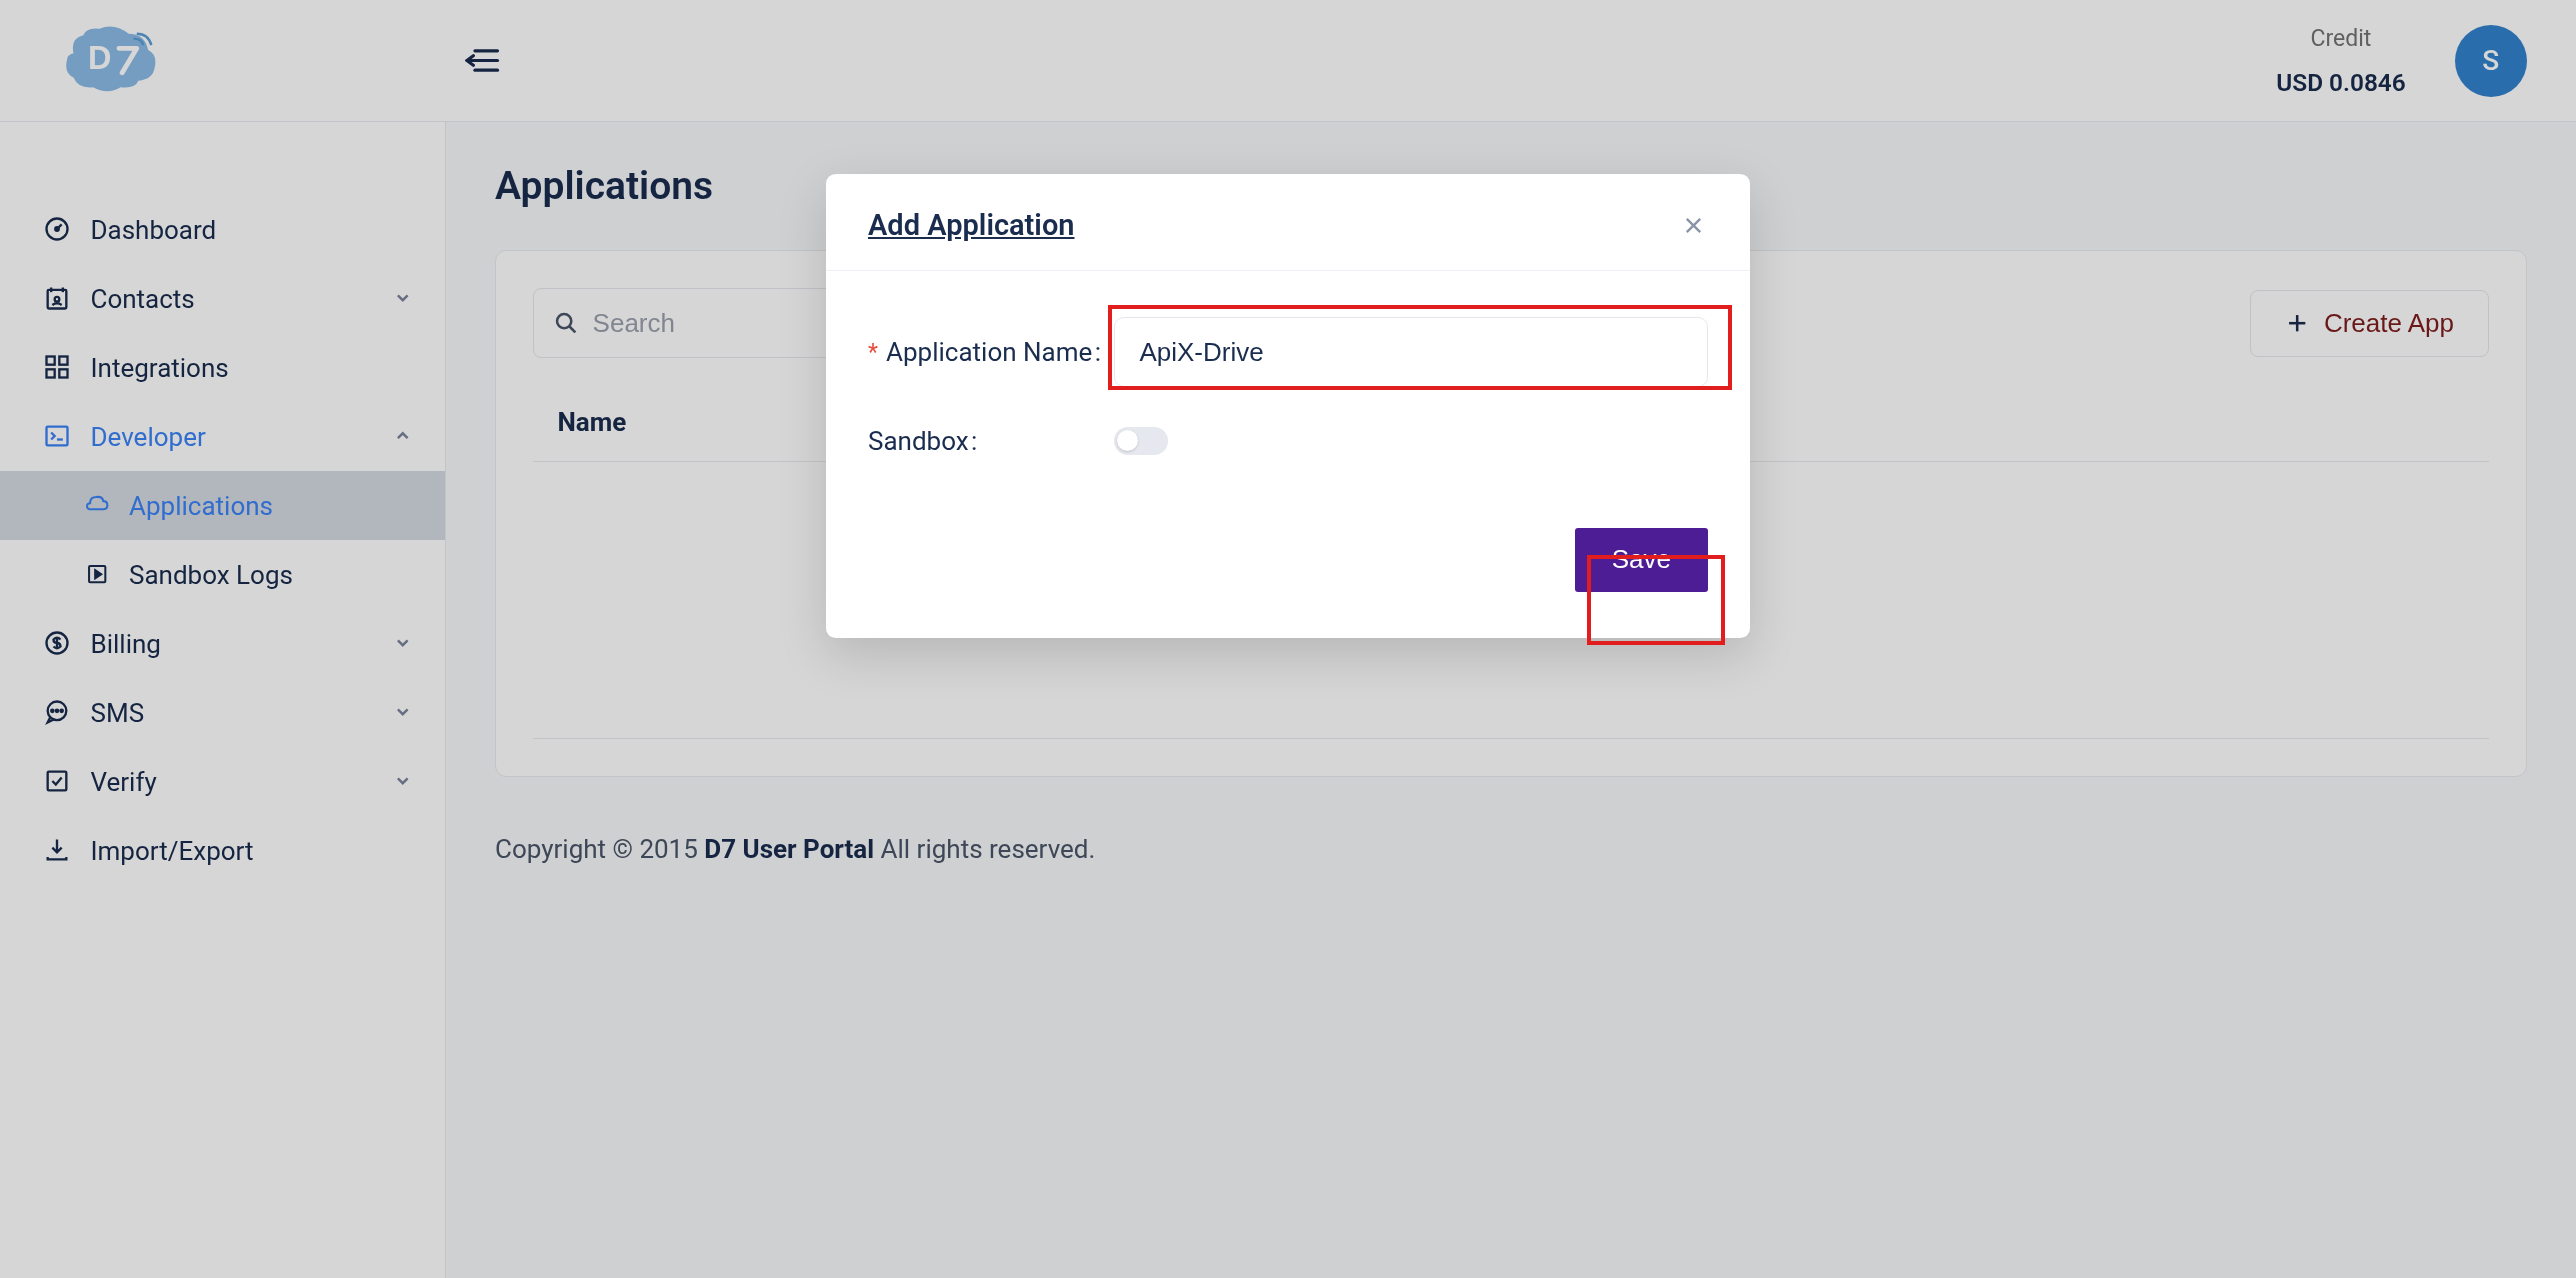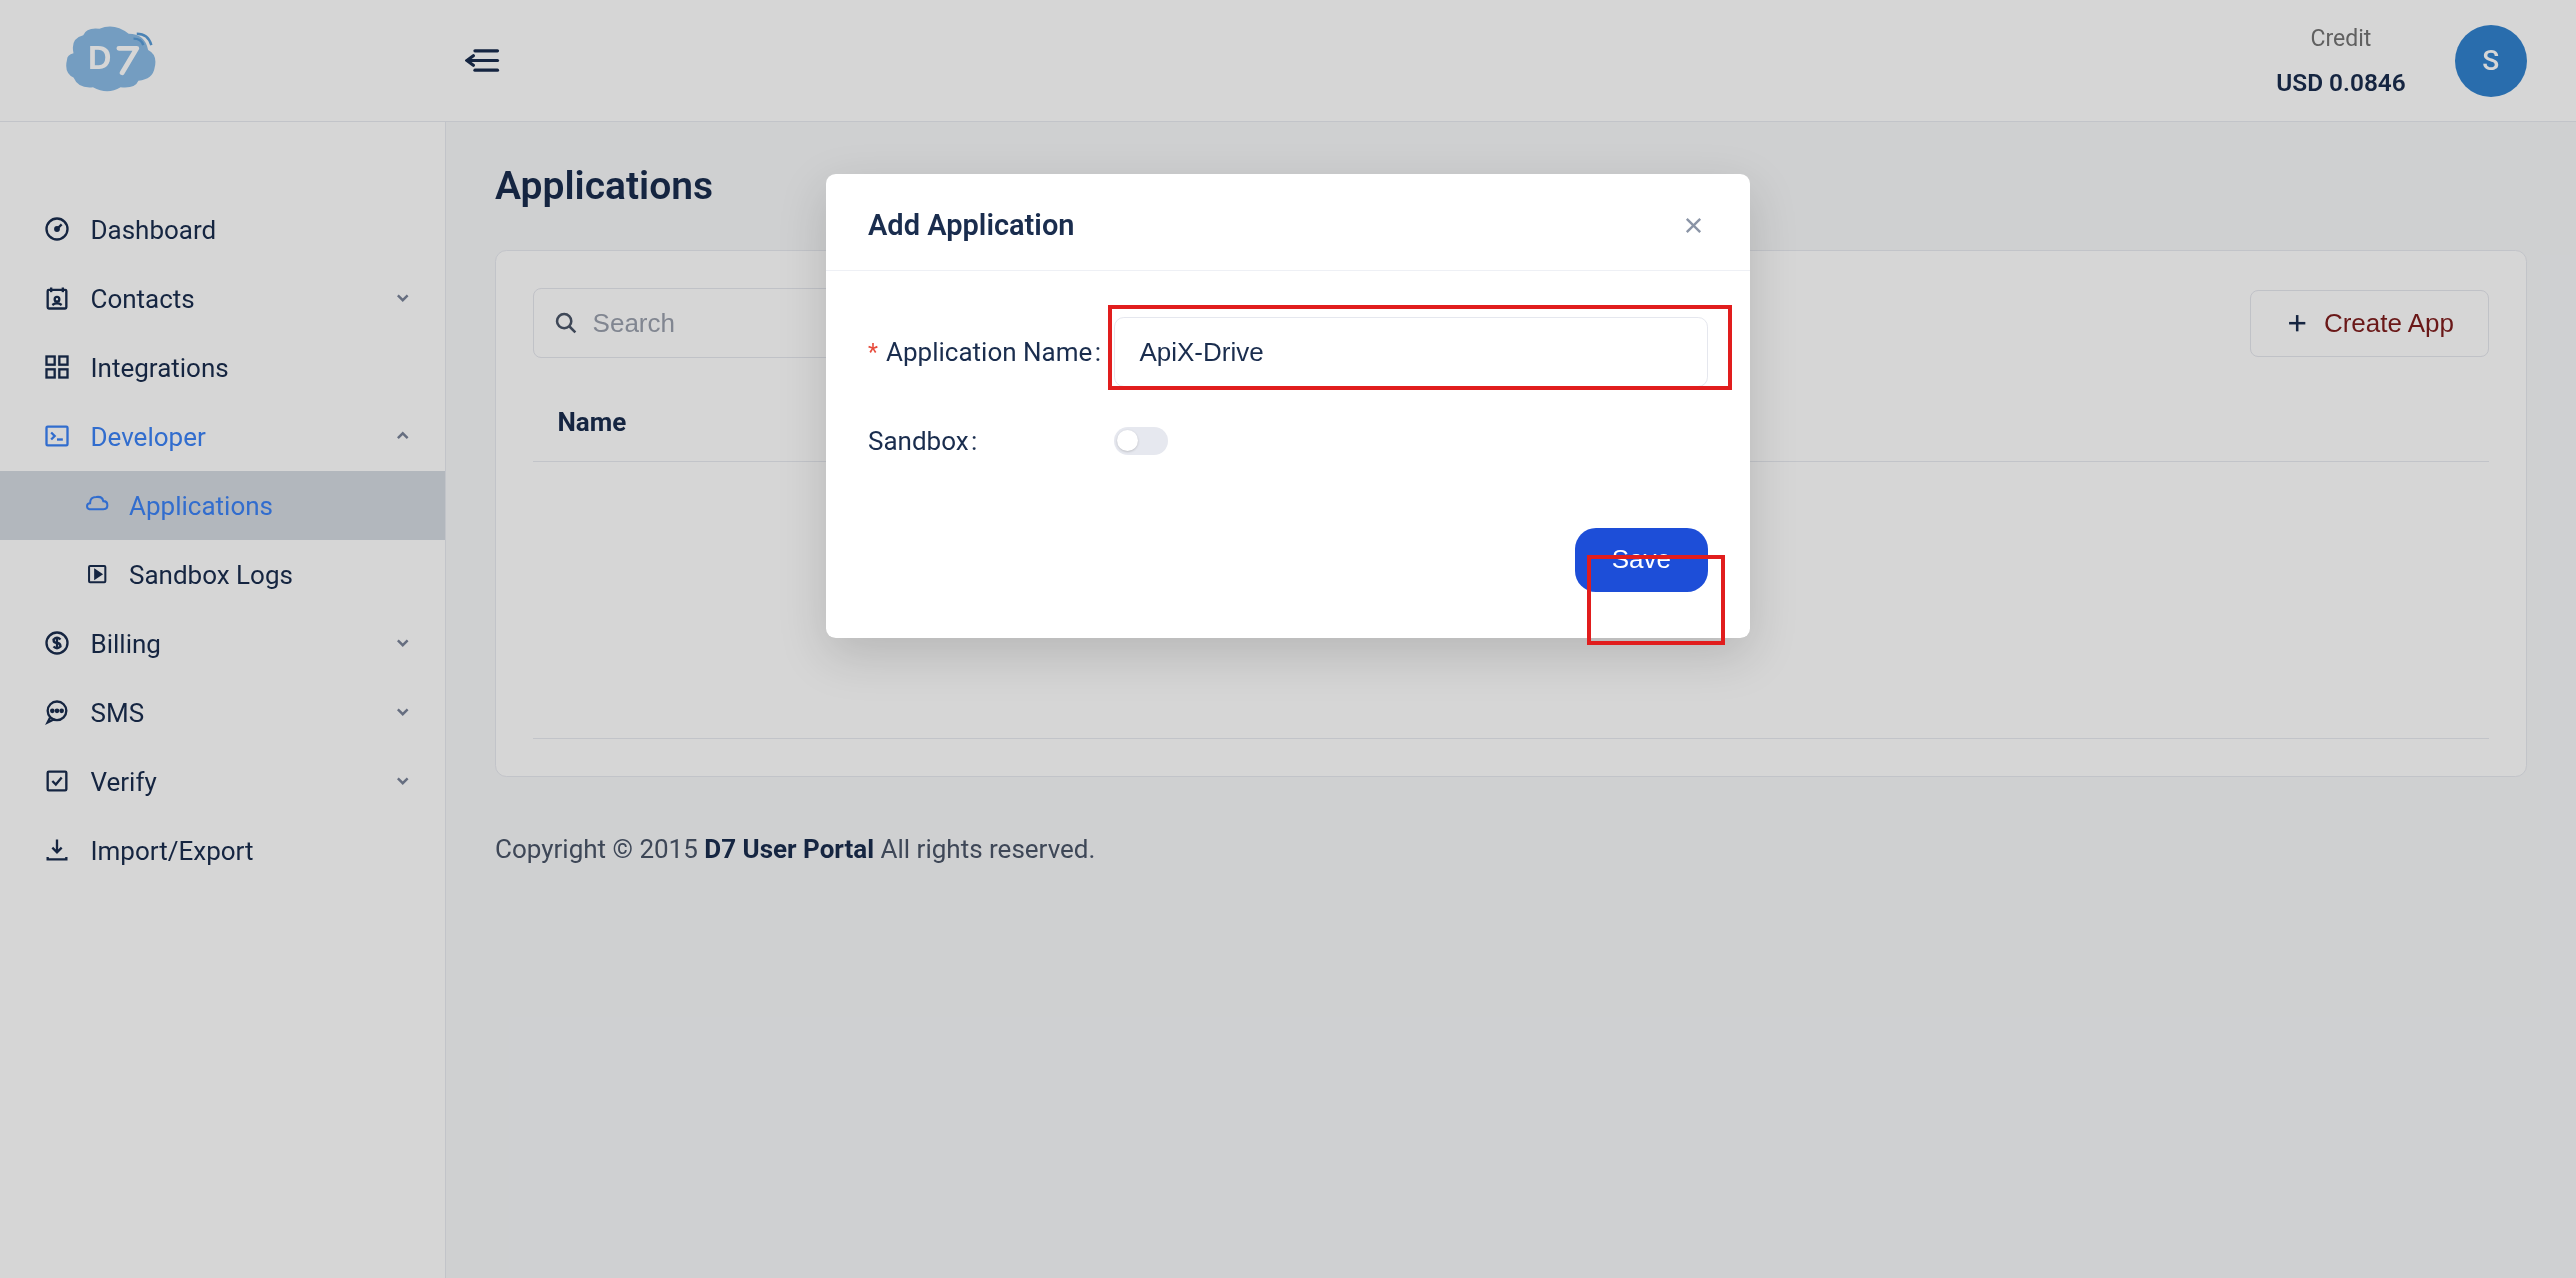--- a/index.html
+++ b/index.html
@@ -48,34 +48,34 @@
     .th.sandbox { flex: 1; }
     .th.actions { width: 228px; }
     .table-body { height: 277px; border-bottom: 1.6px solid #e8eaf0; }
     
     .footer { margin-top: 57px; font-size: 26px; color: #4a5568; }
     .footer .brand { font-weight: 700; color: #1a2d4e; }
     
     .overlay { position: absolute; inset: 0; background: rgba(0,0,0,0.16); display: flex; justify-content: center; z-index: 1000; }
     
     .modal { width: 924px; background: #fff; border-radius: 9.8px; margin-top: 174px; align-self: flex-start; box-shadow: 0 16.3px 49px rgba(0,0,0,0.15); }
-    .modal-header { padding: 34px 42px 28px 42px; border-bottom: 1.6px solid #eef0f5; display: flex; align-items: center; }
+    .modal-header { padding: 34px 42px 28px 42px; border-bottom: 1.6px solid #eef0f5; display: flex; align-items: center; text-decoration: underline; }
     .modal-title { font-size: 29px; font-weight: 600; color: #1a2d4e; }
     .modal-close { margin-left: auto; width: 29px; height: 29px; cursor: pointer; display: flex; align-items: center; justify-content: center; }
     .modal-close svg { width: 23px; height: 23px; stroke: #8a94a6; }
     .modal-body { padding: 46px 42px 16.3px 42px; }
     .form-row { display: flex; align-items: center; margin-bottom: 39px; }
     .form-label { width: 246px; font-size: 26px; color: #1a2d4e; text-align: left; display: flex; align-items: center; }
     .form-label .req { color: #e74c3c; margin-right: 8.1px; font-size: 23px; line-height: 1; }
     .form-label .colon { margin-left: 2.4px; }
     .form-input { flex: 1; height: 70px; border: 1.6px solid #e5e7ee; border-radius: 9.8px; padding: 0 24.4px; font-size: 26px; color: #1a2d4e; outline: none; }
     .toggle { width: 54px; height: 28px; background: #e6e8ef; border-radius: 14px; position: relative; cursor: pointer; }
     .toggle::after { content: ""; position: absolute; width: 21px; height: 21px; background: #fff; border-radius: 50%; top: 3.3px; left: 3.3px; box-shadow: 0 0.8px 2.4px rgba(0,0,0,0.2); }
     .modal-footer { padding: 16.3px 42px 46px 42px; display: flex; justify-content: flex-end; }
-    .save-btn { height: 64px; padding: 0 37px; background: #1d4ed8; color: #fff; border: none; border-radius: 21px; font-size: 26px; cursor: pointer; }
+    .save-btn { height: 64px; padding: 0 37px; background: #4c1d95; color: #fff; border: none; border-radius: 3px; font-size: 26px; cursor: pointer; }
     
     .highlight-input { position: absolute; border: 4.1px solid #e11d1d; pointer-events: none; width: 624px; height: 85px; left: 1108px; top: 305px; z-index: 1100; }
     .highlight-save { position: absolute; border: 4.1px solid #e11d1d; pointer-events: none; width: 138px; height: 90px; left: 1587px; top: 555px; z-index: 1100; }
   </style>
 </head>
 <body>
 
 <div class="header">
   <div class="logo-box">
     <svg viewBox="0 0 130 90">

